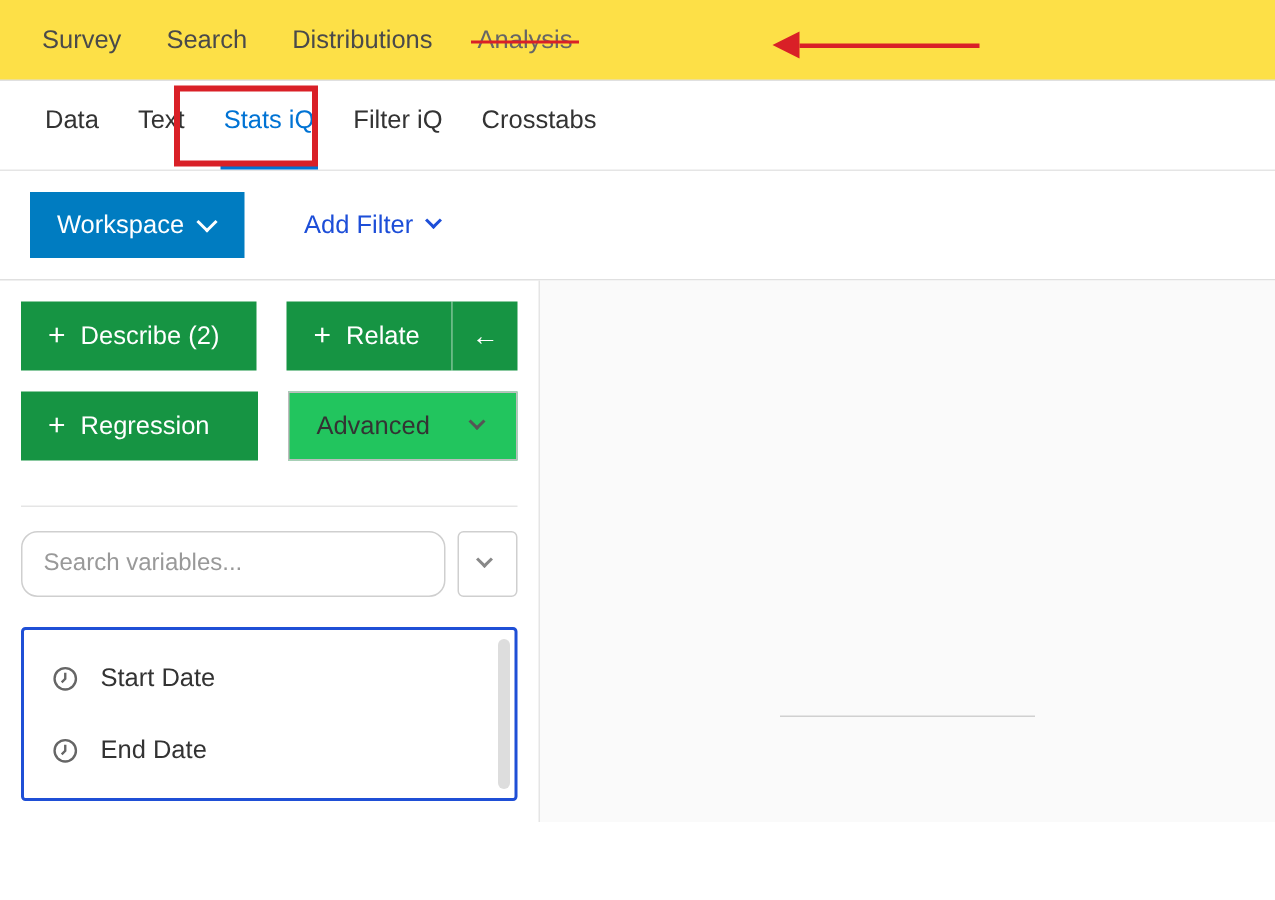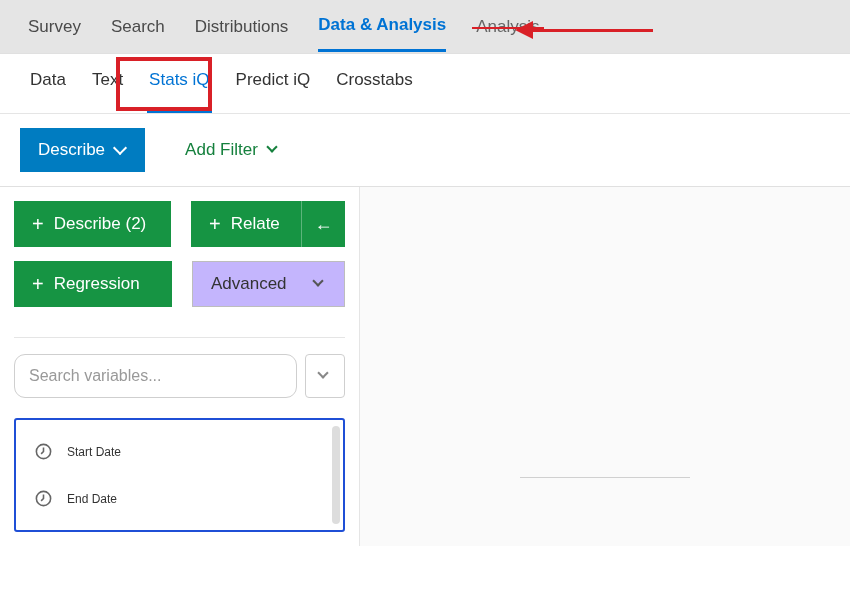--- a/index.html
+++ b/index.html
@@ -1,98 +1,97 @@
 <!DOCTYPE html>
 <html><head>
 <meta charset="utf-8">
 <style>
   * { box-sizing: border-box; margin: 0; padding: 0; font-family: -apple-system, BlinkMacSystemFont, "Segoe UI", Helvetica, Arial, sans-serif; }
   body { background: #fff; width: 850px; height: 600px; overflow: hidden; color: #333; }
 
-  .top-tabs { display: flex; align-items: center; gap: 30px; padding: 0 28px; height: 54px; border-bottom: 1px solid #e0e0e0; background: #e5e5e5; }
+  .top-tabs { display: flex; align-items: center; gap: 30px; padding: 0 28px; height: 54px; border-bottom: 1px solid #e0e0e0; background: #fde047; }
   .top-tab { font-size: 17px; color: #4a4a4a; cursor: pointer; padding: 14px 0; position: relative; }
   .top-tab.active { color: #0073d4; font-weight: 600; border-bottom: 3px solid #0073d4; }
   .top-tab.struck { color: #666; }
   .top-tab.struck::after { content:""; position:absolute; left:-4px; right:-4px; top:50%; height:2px; background:#d92027; }
 
   .arrow-ann { position:absolute; left:515px; top:24px; width:140px; height:12px; }
   .arrow-ann .line { position:absolute; left:18px; top:5px; width:120px; height:3px; background:#d92027; }
   .arrow-ann .head { position:absolute; left:0; top:-3px; width:0; height:0; border-right:18px solid #d92027; border-top:9px solid transparent; border-bottom:9px solid transparent; }
 
   .sub-tabs { display:flex; gap:22px; padding:0 28px; height:60px; border-bottom:1px solid #e5e5e5; position:relative; }
   .sub-tab { font-size:17px; color:#333; cursor:pointer; padding:16px 2px; }
   .sub-tab.active { color:#0073d4; border-bottom:3px solid #0073d4; }
   .red-box { position:absolute; border:4px solid #d92027; pointer-events:none; }
 
   .toolbar { display:flex; align-items:center; gap:22px; padding:14px 20px; border-bottom:1px solid #e0e0e0; }
   .btn { display:inline-flex; align-items:center; gap:10px; padding:12px 18px; font-size:17px; border:none; cursor:pointer; }
   .btn-blue { background:#007cc1; color:#fff; }
-  .btn-plain { background:transparent; color:#15803d; }
+  .btn-plain { background:transparent; color:#1d4ed8; }
 
   .chevron-down { width:12px; height:8px; display:inline-block; }
   .chevron-down::before { content:""; display:block; width:8px; height:8px; border-right:2px solid currentColor; border-bottom:2px solid currentColor; transform:rotate(45deg); margin-top:-3px; }
   .chevron-down.sm::before { width:6px; height:6px; }
 
   .main { display:flex; }
   .sidebar { width:360px; padding:14px; border-right:1px solid #e5e5e5; }
   .content { flex:1; background:#fafafa; padding:20px; }
   .content .divider { margin:270px 140px 0 140px; border-top:1px solid #d0d0d0; }
 
   .btn-green { background:#169443; color:#fff; }
-  .btn-outline { background:#c4b5fd; color:#333; border:1px solid #bdbdbd; }
+  .btn-outline { background:#22c55e; color:#333; border:1px solid #bdbdbd; }
   .btn-row { display:flex; gap:20px; margin-bottom:14px; }
   .btn-row .btn { height:46px; }
   .describe-btn { width:160px; justify-content:flex-start; }
   .relate-btn { width:110px; justify-content:flex-start; }
   .arrow-btn { width:44px; justify-content:center; border-left:1px solid rgba(255,255,255,.3); }
   .regress-btn { width:160px; justify-content:flex-start; }
   .advanced-btn { width:155px; justify-content:space-between; }
 
   .plus { font-size:20px; font-weight:300; line-height:1; }
   .arrow-left { font-size:18px; }
 
   .search-row { display:flex; gap:8px; margin:30px 0 20px; padding-top:16px; border-top:1px solid #e5e5e5; }
   .search-input { flex:1; height:44px; padding:0 14px; font-size:16px; border:1px solid #cfcfcf; border-radius:11px; color:#333; }
   .search-input::placeholder { color:#999; }
   .search-dd { width:40px; height:44px; border:1px solid #cfcfcf; border-radius:4px; display:flex; align-items:center; justify-content:center; color:#888; cursor:pointer; }
 
   .var-panel { border:2px solid #1f4fd6; border-radius:3px; padding:8px 0; position:relative; }
   .var-panel .scroll-track { position:absolute; right:3px; top:6px; bottom:6px; width:8px; background:#ddd; border-radius:4px; }
-  .var-item { display:flex; align-items:center; gap:14px; padding:14px 18px; font-size:12px; cursor:pointer; }
+  .var-item { display:flex; align-items:center; gap:14px; padding:14px 18px; font-size:17px; cursor:pointer; }
   .var-icon { width:19px; height:19px; color:#666; display:flex; align-items:center; justify-content:center; }
   .var-icon svg { width:19px; height:19px; }
 </style>
 </head>
 <body>
 
 <div class="top-tabs">
   <div class="top-tab">Survey</div>
   <div class="top-tab">Search</div>
   <div class="top-tab">Distributions</div>
-  <div class="top-tab active">Data &amp; Analysis</div>
   <div class="top-tab struck">Analysis</div>
 </div>
 
 <div class="arrow-ann">
   <div class="line"></div>
     <div class="head"></div>
 </div>
 
 <div class="sub-tabs">
   <div class="sub-tab">Data</div>
   <div class="sub-tab">Text</div>
   <div class="sub-tab active">Stats iQ</div>
-  <div class="sub-tab">Predict iQ</div>
+  <div class="sub-tab">Filter iQ</div>
   <div class="sub-tab">Crosstabs</div>
   <div class="red-box" style="left:116px; top:3px; width:96px; height:54px;"></div>
 </div>
 
 <div class="toolbar">
   <button class="btn btn-blue">
-    <span>Describe</span>
+    <span>Workspace</span>
     <span class="chevron-down"></span>
   </button>
   <button class="btn btn-plain">
     <span>Add Filter</span>
     <span class="chevron-down sm"></span>
   </button>
 </div>
 
 <div class="main">
   <div class="sidebar">

